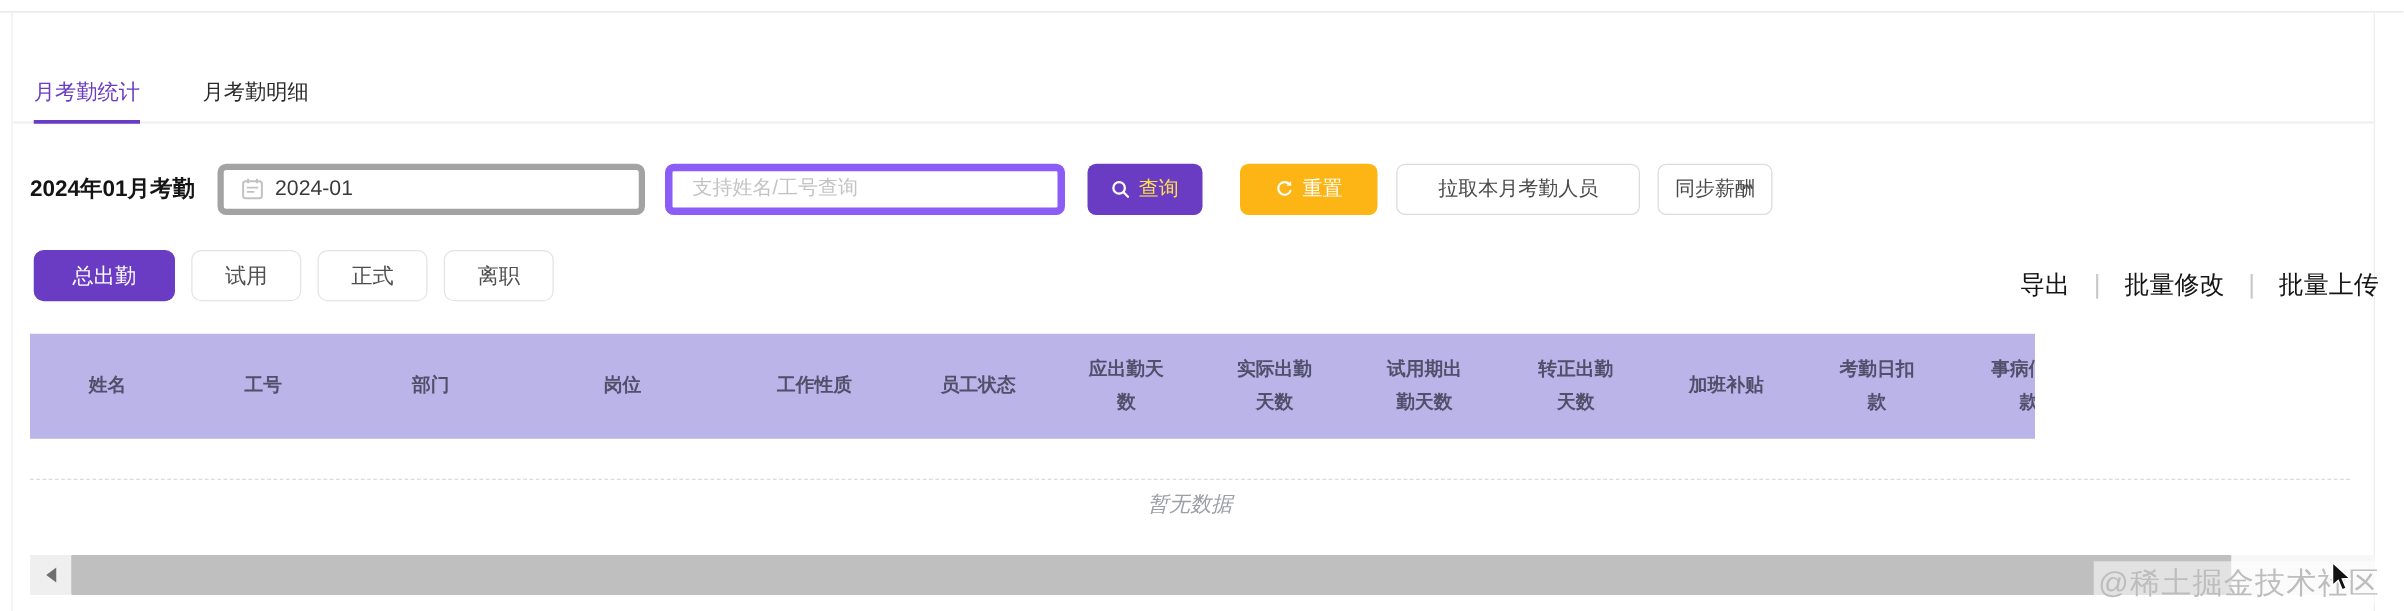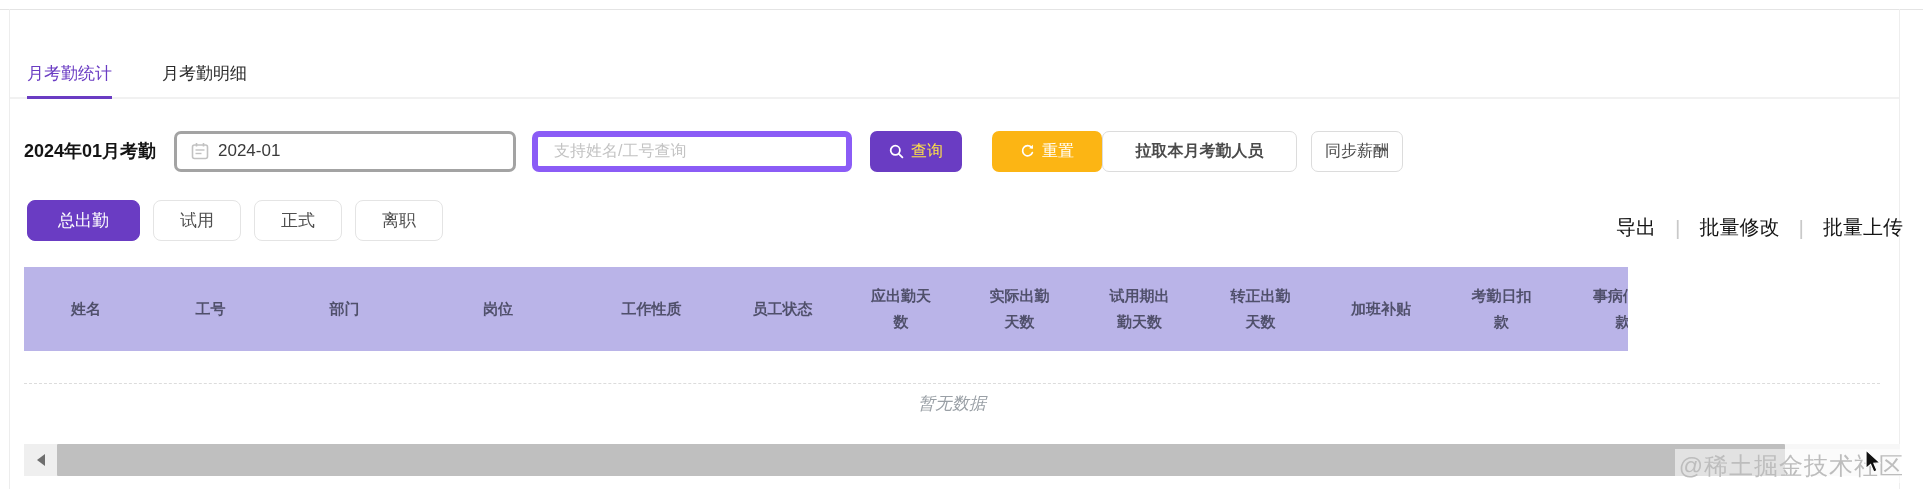--- a/index.html
+++ b/index.html
@@ -12,30 +12,30 @@
   .hairline-right{position:absolute;left:1899px;top:9px;width:1px;height:480px;background:#eeeeee;}
 
   
   .tabs{position:absolute;left:10px;top:52px;width:1889px;height:47px;display:flex;gap:50px;padding-left:17px;border-bottom:2px solid #f1f1f1;}
   .tab{font-size:17px;line-height:44px;color:#2b2b2b;cursor:pointer;white-space:nowrap;}
   .tab.active{color:var(--accent);border-bottom:3px solid var(--accent);margin-bottom:-2px;}
 
   
   .query-row{position:absolute;left:24px;top:130px;height:42px;display:flex;align-items:center;}
   .query-title{font-size:18px;font-weight:700;color:#141414;width:150px;white-space:nowrap;}
-  .input-box{height:41px;border:3px solid #a3a3a3;border-radius:7px;background:#fff;display:flex;align-items:center;padding:0 14px;}
+  .input-box{height:41px;border:5px solid #a3a3a3;border-radius:7px;background:#fff;display:flex;align-items:center;padding:0 14px;}
   .date-input{width:342px;margin-right:16px;gap:9px;cursor:pointer;}
   .date-input .val{font-size:17px;color:#3a3a3a;}
   .search-input{width:320px;height:41px;border:6px solid #8b5cf6;border-radius:7px;padding:0 16px;font-size:16px;color:#333;outline:none;}
   .search-input::placeholder{color:#c3c3c3;}
   .btn{height:41px;border:none;border-radius:7px;font-size:16px;display:flex;align-items:center;justify-content:center;gap:7px;cursor:pointer;white-space:nowrap;}
   .btn-primary{background:var(--accent);color:#fde047;width:92px;margin-left:18px;}
   .btn-warning{background:var(--warning);color:#fff;width:110px;margin-left:30px;}
   .btn-outline{background:#fff;color:#4a4a4a;border:1px solid #dcdcdc;}
-  .btn-pull{width:195px;font-weight:bold;}
+  .btn-pull{width:195px;margin-left:15px;}
   .btn-sync{width:92px;margin-left:14px;}
 
   
   .filter-row{position:absolute;left:27px;top:200px;display:flex;gap:13px;}
   .pill{height:41px;padding:0 26px;border-radius:8px;border:1px solid #e4e4e4;background:#fff;color:#4f4f4f;font-size:17px;display:flex;align-items:center;cursor:pointer;white-space:nowrap;}
   .pill.active{background:var(--accent);border-color:var(--accent);color:#fff;padding:0 30px;}
   .bulk-actions{position:absolute;right:20px;top:214px;display:flex;align-items:center;gap:19px;}
   .bulk-link{font-size:20px;color:#141414;cursor:pointer;white-space:nowrap;}
   .bulk-sep{font-size:21px;color:#c9c9c9;}
 

